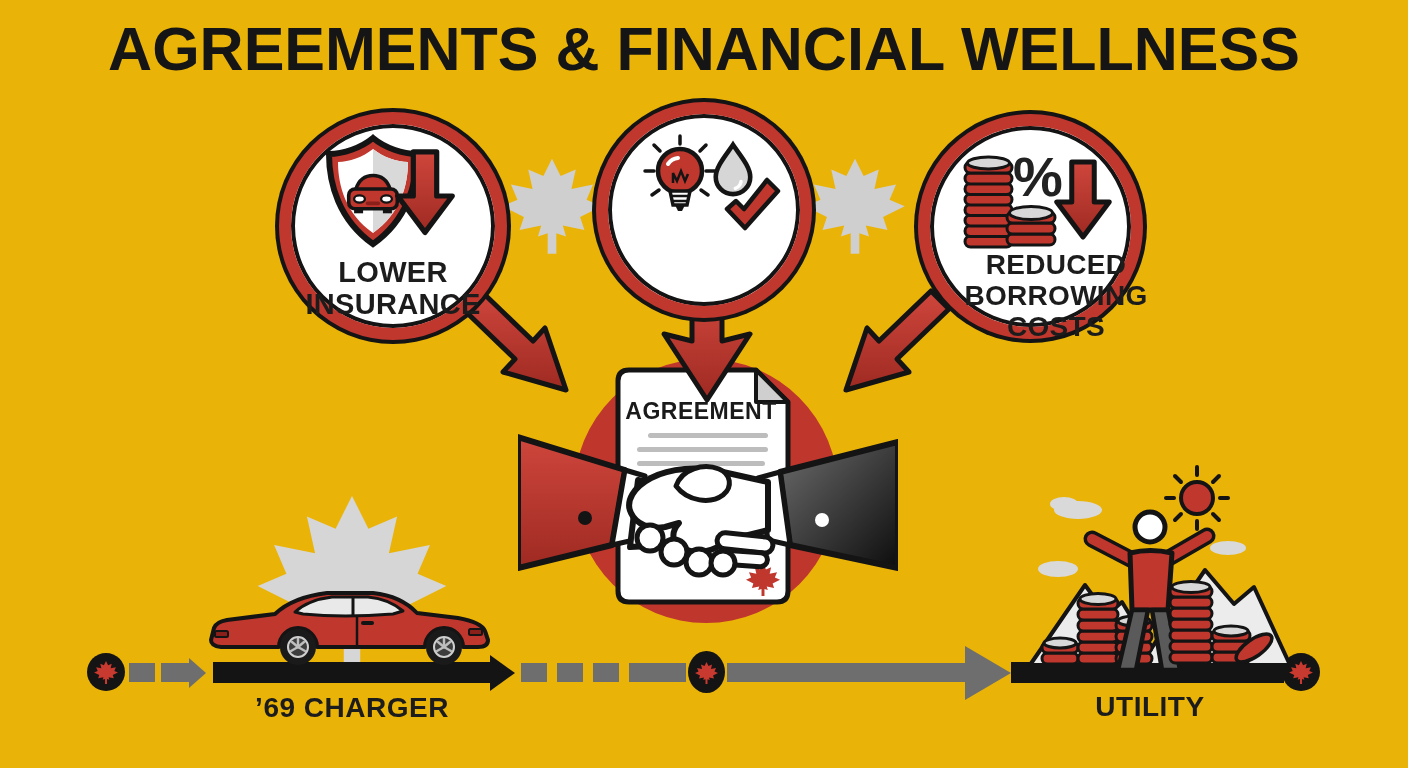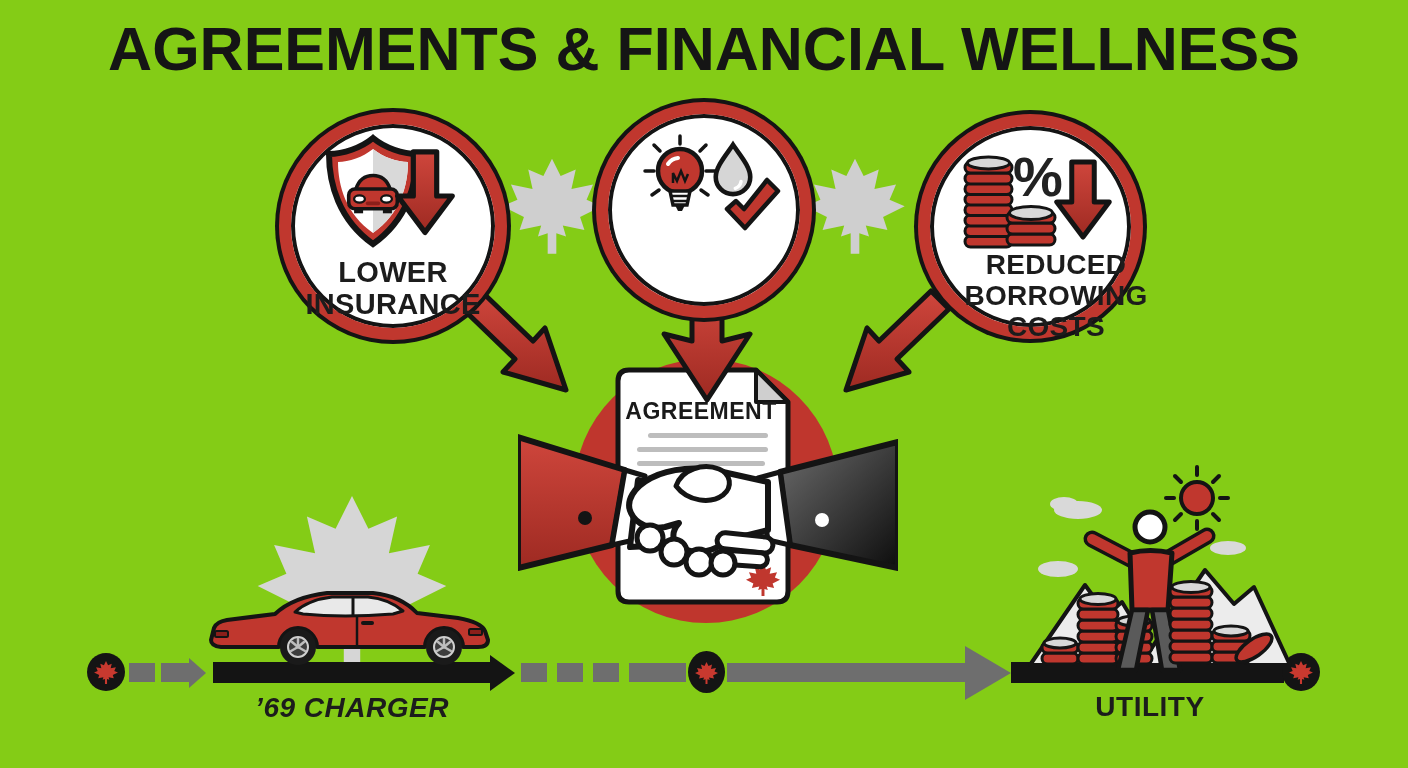--- a/index.html
+++ b/index.html
@@ -1,17 +1,17 @@
 <!DOCTYPE html>
 <html><head>
 <meta charset="utf-8">
 <style>
   html,body{margin:0;padding:0;background:#fff;}
   .stage{
-    position:relative;width:1408px;height:768px;background:#84cc16;overflow:hidden;
+    position:relative;width:1408px;height:768px;background:#eab308;overflow:hidden;
     font-family:"Liberation Sans", sans-serif;color:#1a1a1a;
   }
   .abs{position:absolute;}
   svg{display:block;}
   .title{
     left:0;top:14px;width:1408px;text-align:center;
     font-size:61px;font-weight:700;letter-spacing:0px;color:#151515;
   }
   
   .badge{
@@ -28,21 +28,21 @@
   }
   .badge-label span{display:block;}
   .lbl1{left:293px;top:257px;width:200px;font-size:29px;}
   .lbl2{left:604px;top:232px;width:200px;font-size:25px;}
   .lbl3{left:956px;top:250px;width:200px;font-size:28px;}
   .tl-label{
     position:absolute;text-align:center;font-weight:700;color:#1c1c1c;
     font-size:28px;line-height:1.08;letter-spacing:0.5px;z-index:6;
   }
   .tl-label span{display:block;}
-  .tl-start{left:212px;top:693px;width:280px;font-style:italic;}
+  .tl-start{left:212px;top:693px;width:280px;}
   .tl-end{left:1010px;top:692px;width:280px;}
   
   .bar{position:absolute;background:#141414;z-index:2;}
   .dash{position:absolute;background:#6e6e6e;z-index:2;}
   .tri{position:absolute;width:0;height:0;z-index:2;}
   .dot{
     position:absolute;background:#141414;border-radius:50%;z-index:3;
     display:flex;align-items:center;justify-content:center;
   }
   .z1{z-index:1;} .z3{z-index:3;} .z4{z-index:4;}

